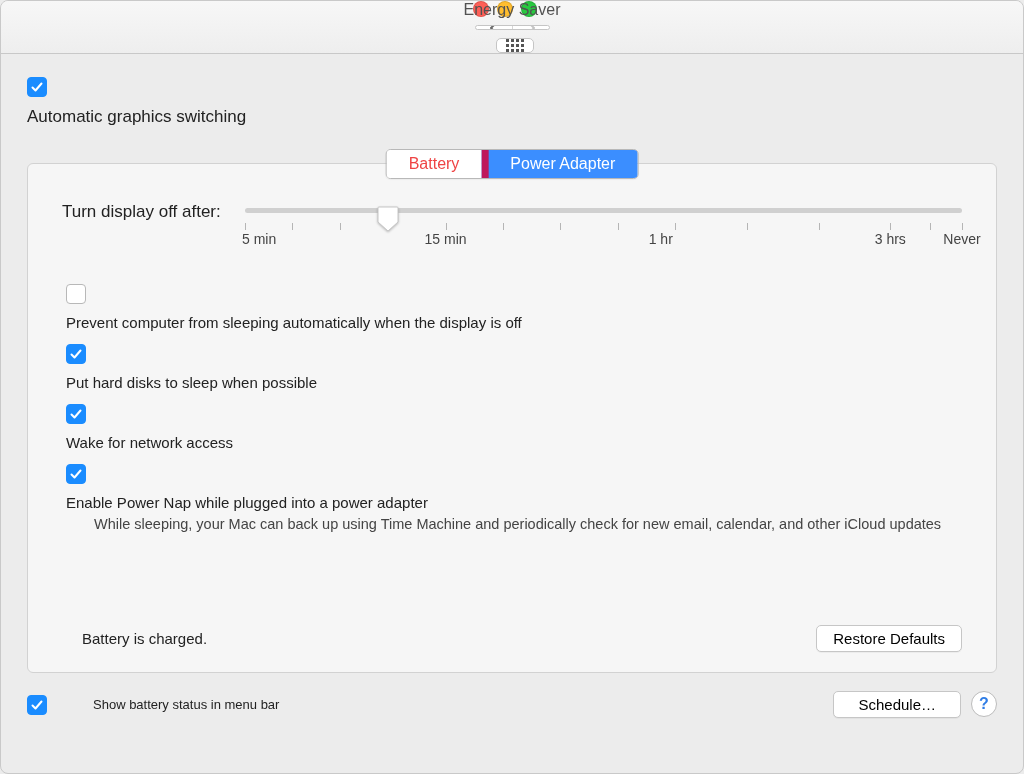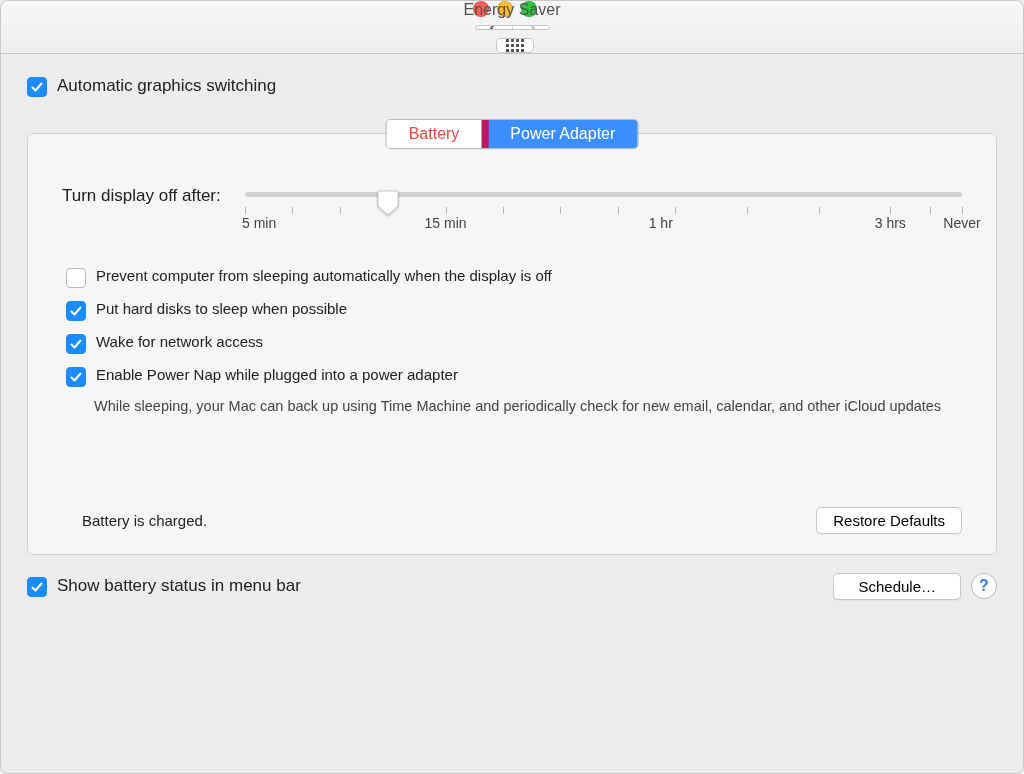--- a/index.html
+++ b/index.html
@@ -48,21 +48,21 @@
     margin-left:auto;width:238px;height:28px;
     border:1px solid #cfcfcf;border-radius:5px;background:#fff;
     display:flex;align-items:center;justify-content:center;color:#a1a1a1;gap:6px;
     font-size:15px;
   }
   .search svg{color:#8f8f8f;}
   .search input{border:none;outline:none;width:60px;font-size:15px;color:#444;background:transparent;}
   .search input::placeholder{color:#a1a1a1;}
   
   .content{padding:22px 26px 18px 26px;box-sizing:border-box;}
-  .checkbox-row{display:flex;align-items:flex-start;gap:10px;}
+  .checkbox-row{display:flex;align-items:flex-start;gap:10px;flex-direction:column;}
   .cb{
     width:18px;height:18px;border:1px solid #b8b8b8;border-radius:4px;background:#fff;
     display:flex;align-items:center;justify-content:center;flex-shrink:0;margin-top:1px;
   }
   .cb.checked{background:#1a8cff;border-color:#1a8cff;}
   .cb.checked svg{color:#fff;}
   .cb svg{display:none;}
   .cb.checked svg{display:block;}
   .sub{color:#444;font-size:15px;margin-left:28px;margin-top:4px;}
   
@@ -73,36 +73,36 @@
     position:relative;
   }
   .tabs{
     position:absolute;top:-15px;left:50%;transform:translateX(-50%);
     display:flex;border-radius:5px;overflow:hidden;border:1px solid #b8b8b8;
     height:28px;font-size:16px;
     box-shadow:0 1px 1px rgba(0,0,0,0.04);
   }
   .tab{padding:0 22px;display:flex;align-items:center;background:#fff;color:#ef4444;}
   .tab.active{background:#3b8eff;color:#fff;border-left:7px solid #be185d;}
-  .slider-area{display:flex;align-items:flex-start;margin-top:50px;gap:24px;}
+  .slider-area{display:flex;align-items:flex-start;margin-top:36px;gap:24px;}
   .slider-label{font-size:17px;white-space:nowrap;margin-top:2px;}
   .slider-wrap{flex:1;position:relative;}
   .track{
     height:5px;background:#d0d0d0;border-radius:3px;position:relative;margin-top:8px;
   }
   .ticks{position:absolute;left:0;right:0;bottom:-10px;}
   .tick{position:absolute;width:1px;height:7px;background:#b5b5b5;}
   .thumb{
     position:absolute;top:-2px;width:22px;height:26px;transform:translateX(-50%);
     filter:drop-shadow(0 1px 1px rgba(0,0,0,.25));
   }
   .ticklabels{position:relative;height:20px;margin-top:18px;font-size:14px;color:#444;}
   .ticklabels span{position:absolute;transform:translateX(-50%);}
   .options{margin-top:32px;display:flex;flex-direction:column;gap:12px;margin-left:4px;}
-  .opt-sub{font-size:14.5px;color:#444;margin-left:28px;margin-top:10px;line-height:1.35;}
+  .opt-sub{font-size:14.5px;color:#444;margin-left:28px;margin-top:4px;line-height:1.35;}
   .panel-footer{display:flex;align-items:center;justify-content:space-between;margin-top:90px;}
   .push-btn{
     border:1px solid #c6c6c6;border-radius:5px;background:#fff;
     padding:4px 16px;font-size:15px;color:#000;
     box-shadow:0 1px 0 rgba(0,0,0,.04);
   }
   
   .bottom{display:flex;align-items:center;margin-top:18px;gap:10px;}
   .help{
     width:24px;height:24px;border-radius:50%;border:1px solid #bcbcbc;background:#fff;
@@ -244,20 +244,20 @@
       <button class="push-btn">Restore Defaults</button>
     </div>
   </div>
 
   <div class="bottom">
     <div class="cb checked">
       <svg width="12" height="12" viewBox="0 0 12 12">
           <path d="M1.5 6.5 4.5 9.5 10.5 2.5" fill="none" stroke="currentColor" stroke-width="2" stroke-linecap="round" stroke-linejoin="round"></path>
         </svg>
     </div>
-    <span style="font-size:17px;">Show battery status in menu bar</span>
+    <span style="font-size:13px;margin-left:36px;">Show battery status in menu bar</span>
     <div style="margin-left:auto;display:flex;align-items:center;">
       <button class="push-btn" style="padding:4px 24px;">Schedule…</button>
       <div class="help">?</div>
     </div>
   </div>
 
 </div>
 
 </body></html>

